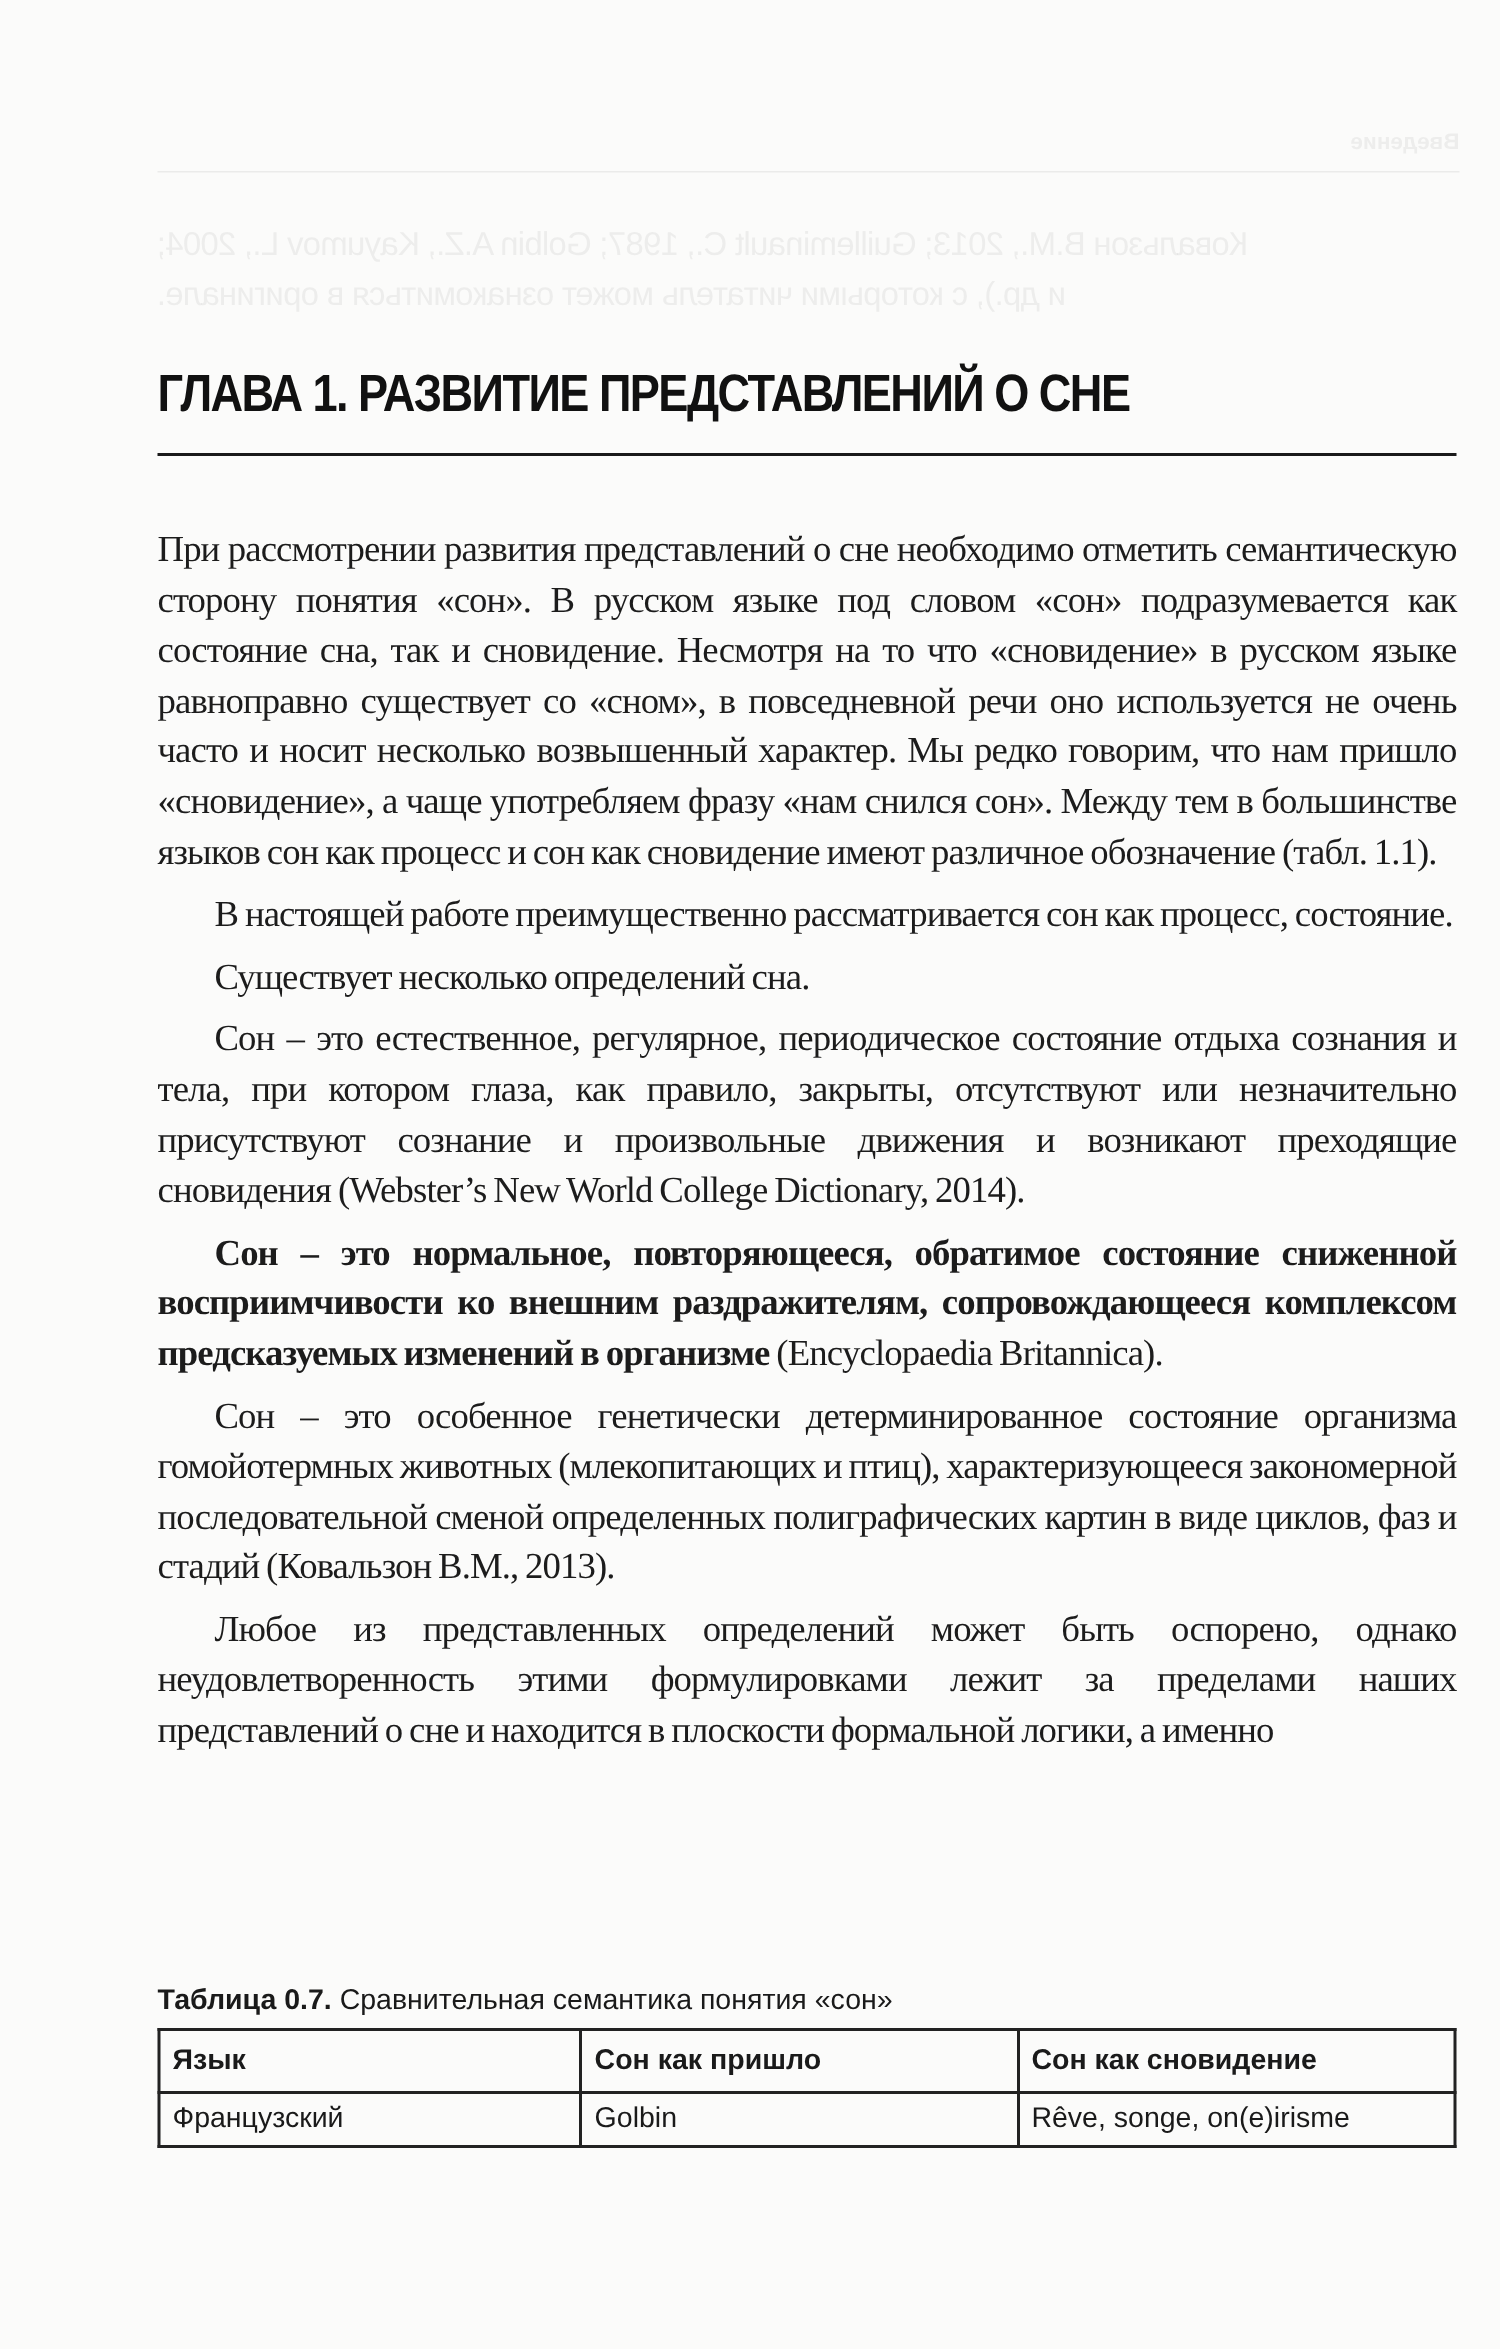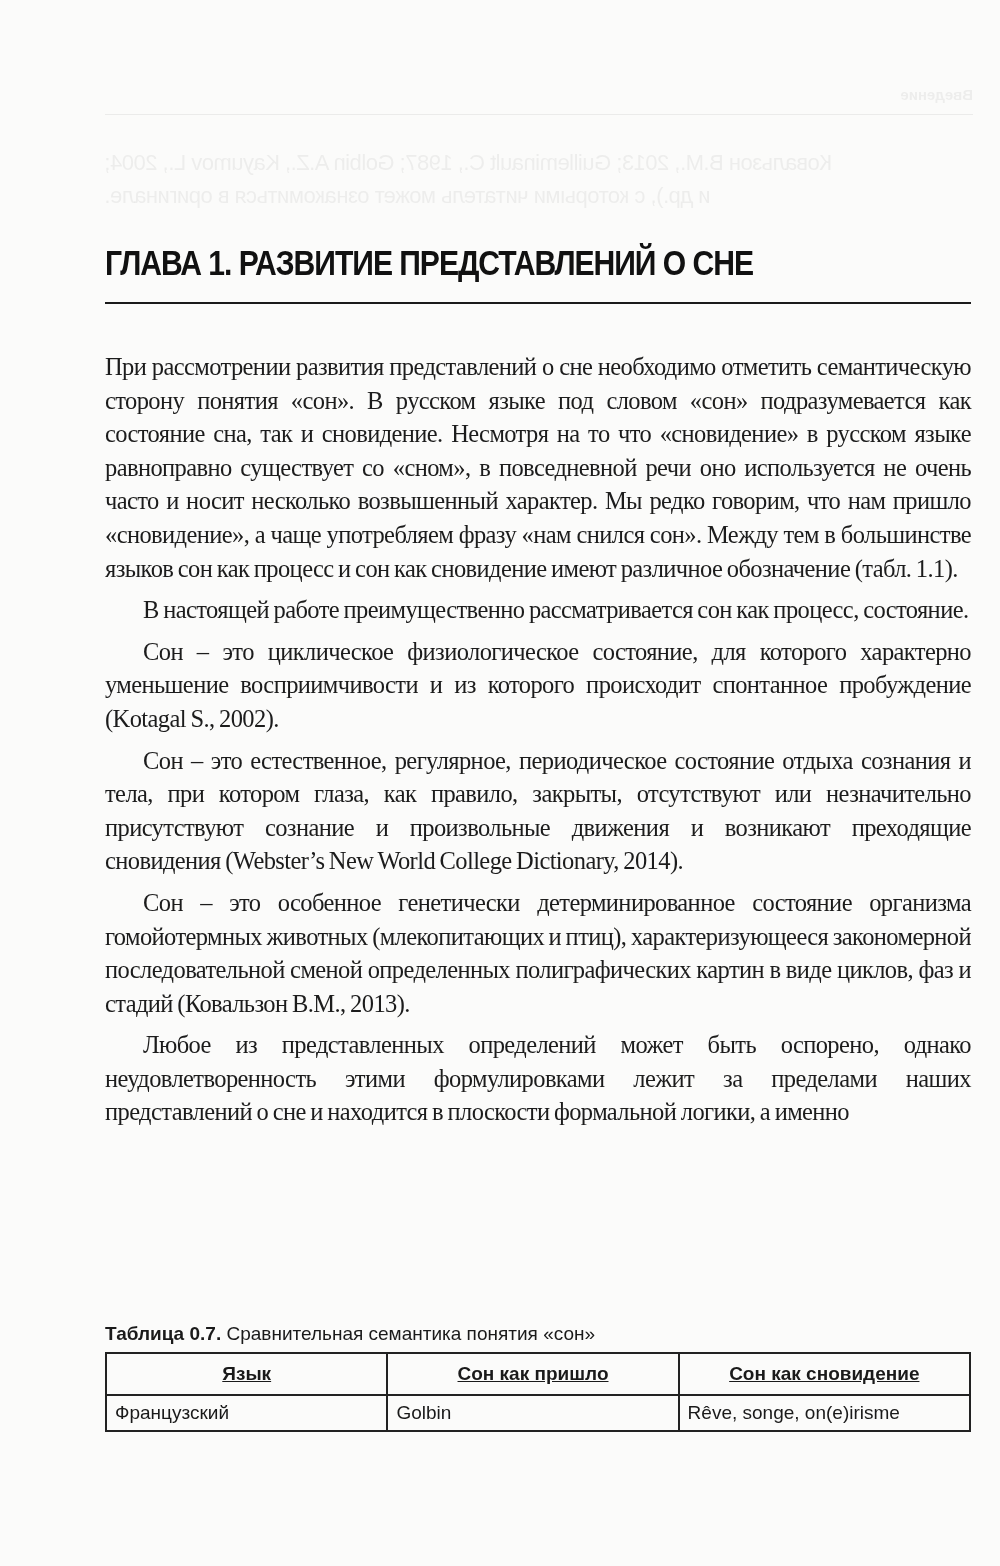--- a/index.html
+++ b/index.html
@@ -71,41 +71,42 @@
     font-size: 19px;
     color: #1a1a1a;
   }
   table.semantics th, table.semantics td {
     border: 2px solid #222;
     padding: 3px 8px;
     height: 28px;
     text-align: left;
     font-weight: normal;
   }
-  table.semantics th { font-weight: bold; text-align: center; height: 34px; text-decoration: underline; }
+  table.semantics th { font-weight: bold; text-align: left; height: 34px; }
   table.semantics col.c1 { width: 282px; }
   table.semantics col.c2 { width: 292px; }
   table.semantics col.c3 { width: 292px; }
 </style>
 </head>
 <body>
 
 <div class="bleed bleed-header">Введение</div>
 <div class="bleed-rule"></div>
 <div class="bleed bleed-line bleed-l1">Ковальзон В.М., 2013; Guilleminault C., 1987; Golbin A.Z., Kayumov L., 2004;</div>
 <div class="bleed bleed-line bleed-l2">и др.), с которыми читатель может ознакомиться в оригинале.</div>
 
 <h1 class="chapter-title">ГЛАВА 1. РАЗВИТИЕ ПРЕДСТАВЛЕНИЙ О СНЕ</h1>
 <div class="title-rule"></div>
 
 <div class="body-text">
   <p>При рассмотрении развития представлений о сне необходимо отметить семантическую сторону понятия «сон». В русском языке под словом «сон» подразумевается как состояние сна, так и сновидение. Несмотря на то что «сновидение» в русском языке равноправно существует со «сном», в повседневной речи оно используется не очень часто и носит несколько возвышенный характер. Мы редко говорим, что нам пришло «сновидение», а чаще употребляем фразу «нам снился сон». Между тем в большинстве языков сон как процесс и сон как сновидение имеют различное обозначение (табл. 1.1).</p>
   <p class="indent gap">В настоящей работе преимущественно рассматривается сон как процесс, состояние.</p>
-  <p class="indent gap">Сон – это циклическое физиологическое состояние, для которого характерно уменьшение восприимчивости и из которого происходит спонтанное пробуждение (Kotagal S., 2002).</p>
+  <p class="indent gap">Существует несколько определений сна.</p>
   <p class="indent gap">Сон – это естественное, регулярное, периодическое состояние отдыха сознания и тела, при котором глаза, как правило, закрыты, отсутствуют или незначительно присутствуют сознание и произвольные движения и возникают преходящие сновидения (Webster’s New World College Dictionary, 2014).</p>
+  <p class="indent gap"><span class="bold">Сон – это нормальное, повторяющееся, обратимое состояние сниженной восприимчивости ко внешним раздражителям, сопровождающееся комплексом предсказуемых изменений в организме</span><span> (Encyclopaedia Britannica).</span></p>
   <p class="indent gap">Сон – это особенное генетически детерминированное состояние организма гомойотермных животных (млекопитающих и птиц), характеризующееся закономерной последовательной сменой определенных полиграфических картин в виде циклов, фаз и стадий (Ковальзон В.М., 2013).</p>
   <p class="indent gap">Любое из представленных определений может быть оспорено, однако неудовлетворенность этими формулировками лежит за пределами наших представлений о сне и находится в плоскости формальной логики, а именно</p>
 </div>
 
 <div class="caption">
   <span class="cap-label">Таблица 0.7.</span><span> Сравнительная семантика понятия «сон»</span>
 </div>
 
 <table class="semantics">
   <colgroup>

